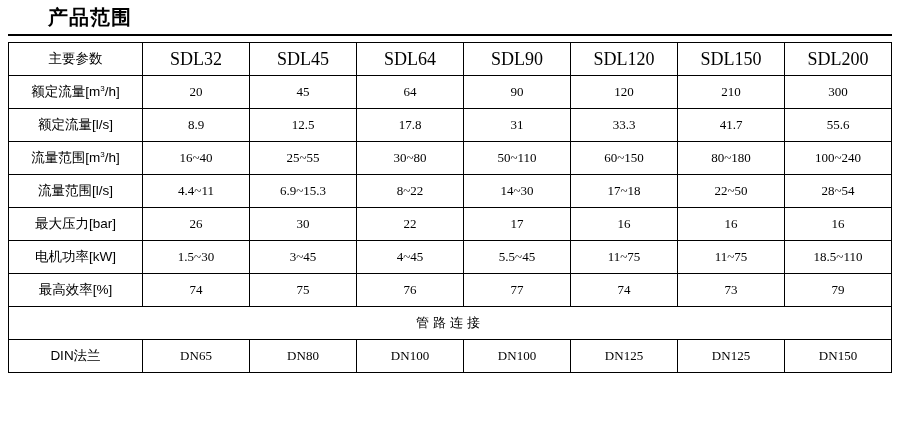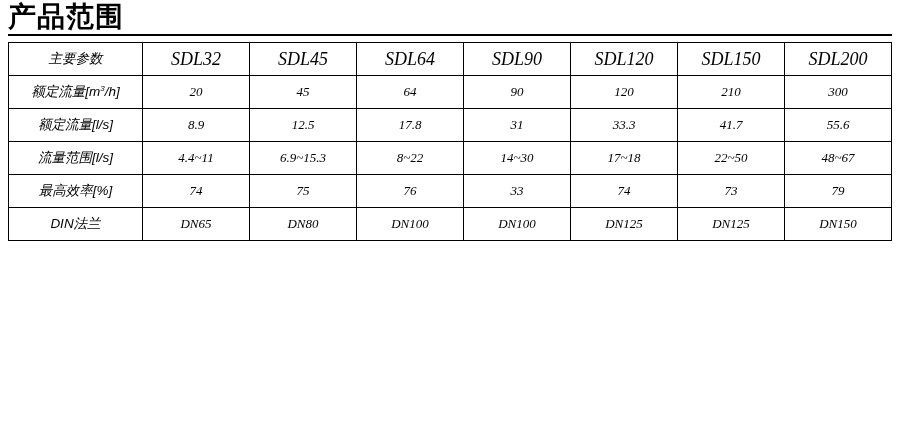--- a/index.html
+++ b/index.html
@@ -16,33 +16,33 @@
   }
   .page {
     position: relative;
     width: 900px;
     height: 432px;
     box-sizing: border-box;
   }
   .page-title {
     font-family: "Liberation Sans", "DejaVu Sans", sans-serif;
     font-weight: bold;
-    font-size: 28px;
+    font-size: 20px;
     line-height: 22px;
     padding: 6px 0 4px 8px;
     letter-spacing: 1px;
+    margin-left: 40px;
   }
   .title-rule {
     height: 2px;
     background: #000000;
     margin: 2px 8px 6px 8px;
   }
   .table-wrap {
     padding: 0 8px;
-    font-style: italic;
   }
   table.spec {
     border-collapse: collapse;
     width: 884px;
     table-layout: fixed;
   }
   table.spec td {
     border: 1px solid #000000;
     text-align: center;
     vertical-align: middle;
@@ -130,46 +130,79 @@
           <td class="rowhead"><span>额定流量[l/s]</span></td>
           <td>8.9</td>
           <td>12.5</td>
           <td>17.8</td>
           <td>31</td>
           <td>33.3</td>
           <td>41.7</td>
           <td>55.6</td>
         </tr>
 
+        <tr>
+          <td class="rowhead"><span>流量范围[m</span><sup>3</sup><span>/h]</span></td>
+          <td>16~40</td>
+          <td>25~55</td>
+          <td>30~80</td>
+          <td>50~110</td>
+          <td>60~150</td>
+          <td>80~180</td>
+          <td>100~240</td>
+        </tr>
 
         <tr>
           <td class="rowhead"><span>流量范围[l/s]</span></td>
           <td>4.4~11</td>
           <td>6.9~15.3</td>
           <td>8~22</td>
           <td>14~30</td>
           <td>17~18</td>
           <td>22~50</td>
-          <td>48~67</td>
-        </tr>
-
-
+          <td>28~54</td>
+        </tr>
+
+        <tr>
+          <td class="rowhead"><span>最大压力[bar]</span></td>
+          <td>26</td>
+          <td>30</td>
+          <td>22</td>
+          <td>17</td>
+          <td>16</td>
+          <td>16</td>
+          <td>16</td>
+        </tr>
+
+        <tr>
+          <td class="rowhead"><span>电机功率[kW]</span></td>
+          <td>1.5~30</td>
+          <td>3~45</td>
+          <td>4~45</td>
+          <td>5.5~45</td>
+          <td>11~75</td>
+          <td>11~75</td>
+          <td>18.5~110</td>
+        </tr>
 
 
         <tr>
           <td class="rowhead">最高效率[%]</td>
           <td>74</td>
           <td>75</td>
           <td>76</td>
-          <td>33</td>
+          <td>77</td>
           <td>74</td>
           <td>73</td>
           <td>79</td>
         </tr>
 
+        <tr>
+          <td class="section" colspan="8">管路连接</td>
+        </tr>
 
         <tr>
           <td class="rowhead">DIN法兰</td>
           <td>DN65</td>
           <td>DN80</td>
           <td>DN100</td>
           <td>DN100</td>
           <td>DN125</td>
           <td>DN125</td>
           <td>DN150</td>

